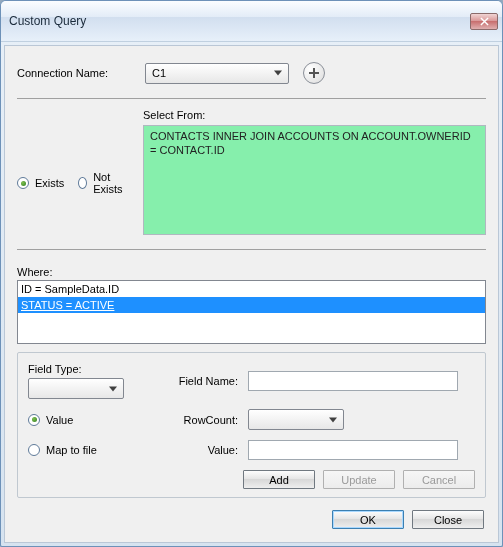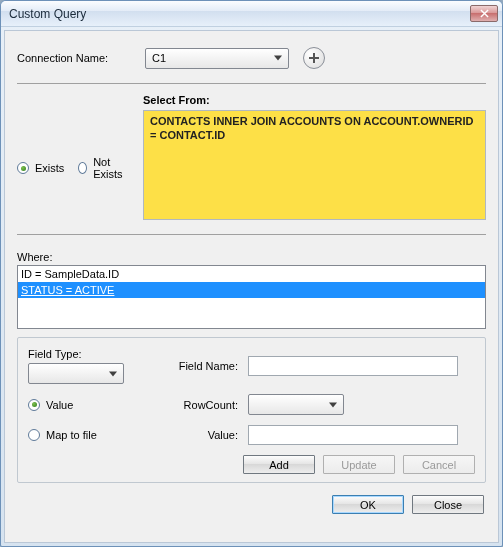--- a/index.html
+++ b/index.html
@@ -16,21 +16,21 @@
     width: 503px;
     height: 547px;
     background: linear-gradient(#e8f0f8, #d6e3f0);
     border: 1px solid #6d91b8;
     border-radius: 6px 6px 2px 2px;
     box-shadow: 0 0 6px rgba(0,0,0,0.3);
     display: flex;
     flex-direction: column;
   }
   .titlebar {
-    height: 26px;
+    height: 41px;
     background: linear-gradient(#fbfdff, #e3ecf7 40%, #d2dfef 41%, #e7f0fa);
     border-bottom: 1px solid #c0d0e0;
     display: flex;
     align-items: center;
     padding: 0 4px 0 8px;
     border-radius: 5px 5px 0 0;
   }
   .titlebar .title {
     flex: 1;
     color: #1a2a3a;
@@ -122,26 +122,26 @@
     border-radius: 50%;
     background: #fff;
     display: flex; align-items: center; justify-content: center;
   }
   .radio.checked .dot::after {
     content: "";
     width: 5px; height: 5px;
     border-radius: 50%;
     background: radial-gradient(circle at 35% 35%, #7fbf4f, #2f7f1f);
   }
-  .select-col { flex: 1; display: flex; flex-direction: column; font-weight: bold; }
+  .select-col { flex: 1; display: flex; flex-direction: column; }
   .textarea {
     width: 100%;
     height: 110px;
     border: 1px solid #b0b8c0;
-    background: #fde047;
+    background: #86efac;
     padding: 4px 6px;
     font-family: inherit;
     font-size: 11px;
     margin-top: 4px;
     white-space: pre-wrap;
     color: #222;
     line-height: 1.25;
   }
   .where-block { margin-top: 6px; }
   .where-list {

